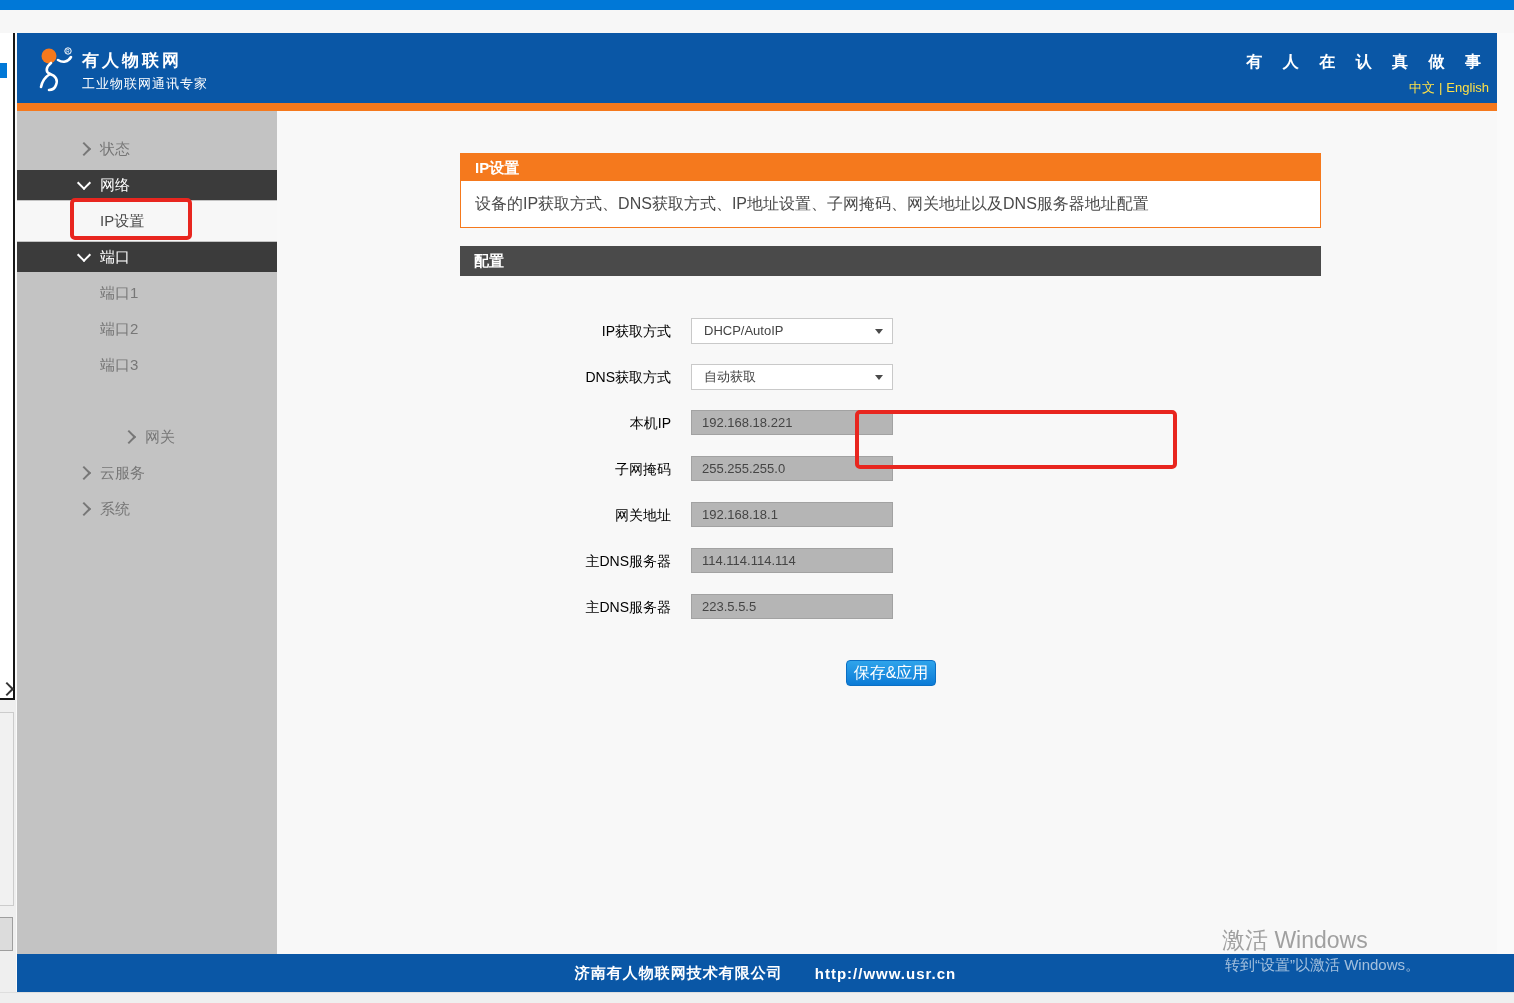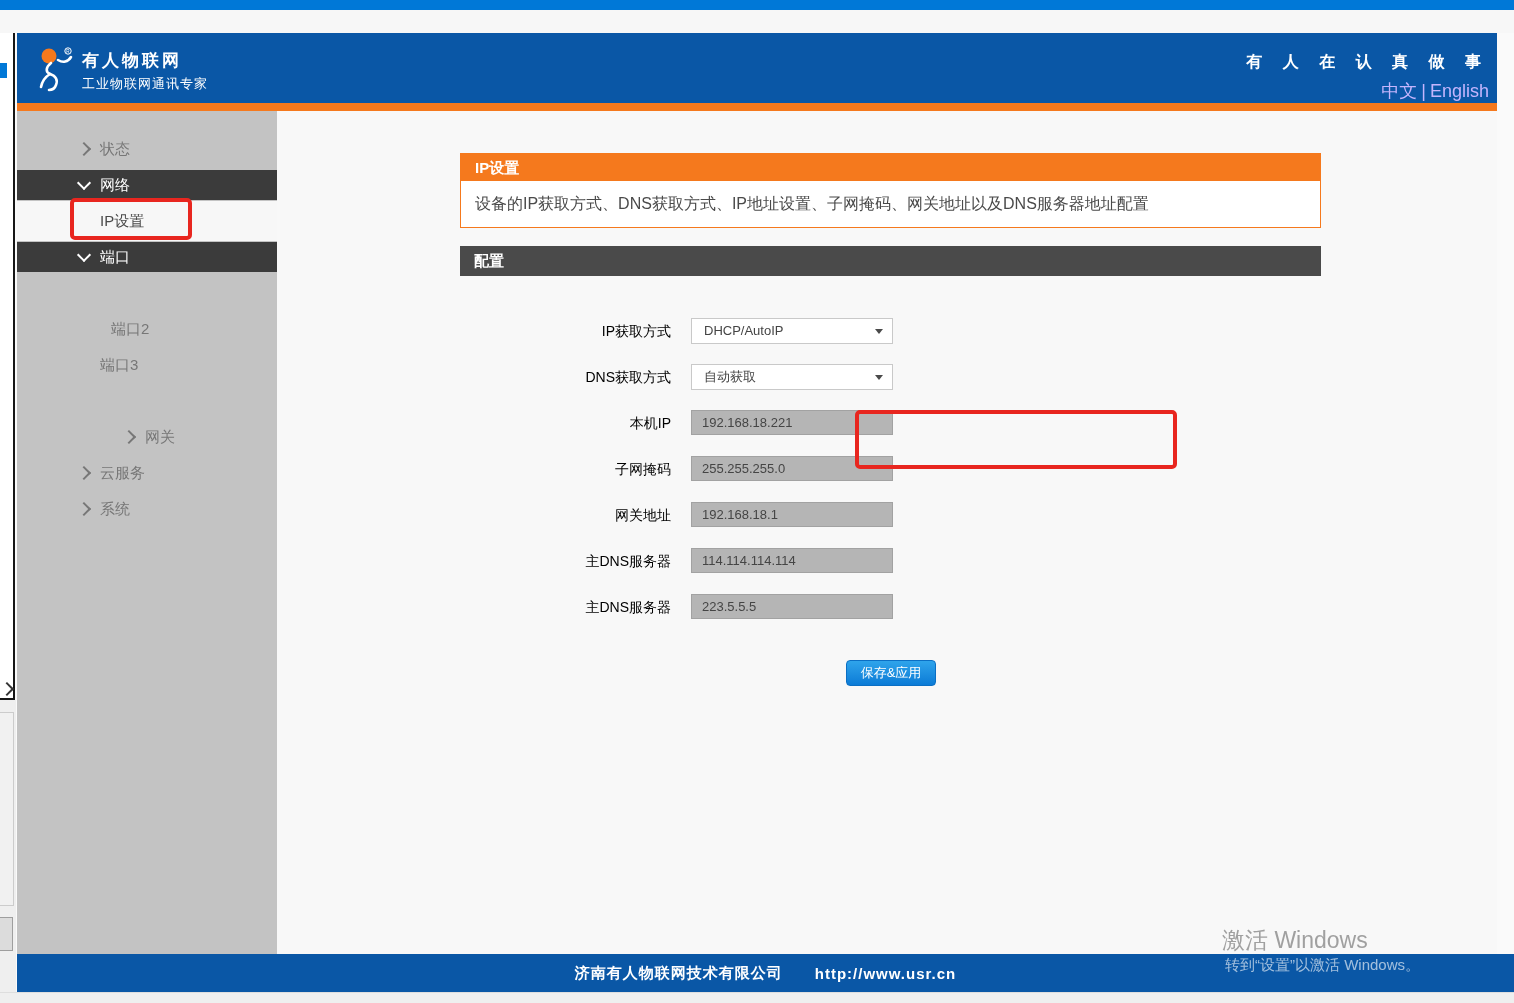--- a/index.html
+++ b/index.html
@@ -15,21 +15,21 @@
   .la-lower{position:absolute;left:0;top:700px;width:16px;height:303px;background:#EFEFEF;}
   .la-panel{position:absolute;left:-2px;top:712px;width:14px;height:192px;background:#F1F1F1;border:1px solid #CCCCCC;}
   .la-box{position:absolute;left:-2px;top:917px;width:13px;height:32px;background:#DCDCDC;border:1px solid #9E9E9E;}
 
   
   .header{position:absolute;left:17px;top:33px;width:1480px;height:70px;background:var(--brand_blue);}
   .logo{position:absolute;left:15px;top:12px;}
   .brand-title{position:absolute;left:65px;top:16px;font-size:17px;font-weight:bold;color:#fff;letter-spacing:3px;}
   .brand-sub{position:absolute;left:65px;top:42px;font-size:13px;color:#fff;letter-spacing:1px;}
   .slogan{position:absolute;right:8px;top:19px;font-size:16px;font-weight:bold;color:#fff;letter-spacing:8px;}
-  .lang{position:absolute;right:8px;top:46px;font-size:18px;color:#c4b5fd;}
+  .lang{position:absolute;right:8px;top:46px;font-size:13px;color:#fde047;}
   .lang span{cursor:pointer;}
   .lang .sep{margin:0 4px;}
   .orange-strip{position:absolute;left:17px;top:103px;width:1480px;height:8px;background:var(--orange);}
 
   
   .sidebar{position:absolute;left:17px;top:111px;width:260px;height:990px;background:var(--sidebar_bg);}
   .s-item{position:absolute;left:0;width:260px;height:36px;cursor:pointer;}
   .s-item .s-label{position:absolute;left:83px;top:0;line-height:36px;font-size:15px;}
   .s-item .chev{position:absolute;left:62px;top:13px;width:8px;height:8px;border-right:2px solid;border-bottom:2px solid;}
   .chev.right{transform:rotate(-45deg);}
@@ -53,21 +53,21 @@
   .panel-head{height:27px;line-height:27px;background:var(--orange);color:#fff;font-size:15px;font-weight:bold;padding-left:14px;}
   .panel-body{height:46px;line-height:46px;font-size:16px;color:#4A4A4A;padding-left:14px;}
   .section-bar{position:absolute;left:183px;top:135px;width:861px;height:30px;line-height:30px;background:var(--dark_bar);color:#fff;font-size:15px;font-weight:bold;padding-left:14px;box-sizing:border-box;}
 
   .f-row{position:absolute;left:183px;width:480px;height:46px;}
   .f-label{position:absolute;left:0;top:0;width:211px;height:46px;line-height:46px;text-align:right;font-size:14px;color:#000000;}
   .f-select{position:absolute;left:231px;top:10px;width:202px;height:26px;background:#fff;border:1px solid #C9C9C9;box-sizing:border-box;cursor:pointer;}
   .f-select-value{position:absolute;left:12px;top:0;line-height:24px;font-size:13px;color:#444;}
   .sel-arrow{position:absolute;right:9px;top:10px;width:0;height:0;border-left:4px solid transparent;border-right:4px solid transparent;border-top:5px solid #4A4A4A;}
   .f-input{position:absolute;left:231px;top:10px;width:202px;height:25px;background:var(--input_disabled_bg);border:1px solid #A2A2A2;box-sizing:border-box;font-size:13px;color:#454545;padding:0 0 0 10px;font-family:inherit;}
-  .save-btn{position:absolute;left:569px;top:549px;width:90px;height:26px;background:linear-gradient(var(--button_top),var(--button_bottom));border:1px solid #0B6FC4;border-radius:4px;color:#fff;font-size:13px;text-align:center;line-height:24px;cursor:pointer;box-sizing:border-box;}
+  .save-btn{position:absolute;left:569px;top:549px;width:90px;height:26px;background:linear-gradient(var(--button_top),var(--button_bottom));border:1px solid #0B6FC4;border-radius:4px;color:#fff;font-size:16px;text-align:center;line-height:24px;cursor:pointer;box-sizing:border-box;}
 
   
   .footer{position:absolute;left:17px;top:954px;width:1497px;height:38px;background:var(--brand_blue);display:flex;align-items:center;justify-content:center;gap:32px;color:#fff;font-size:15px;font-weight:600;letter-spacing:1px;}
   .footer .url{cursor:pointer;}
   .bottom-strip{position:absolute;left:0;top:992px;width:1514px;height:11px;background:#EFEFEF;border-top:1px solid #DEDEDE;box-sizing:border-box;}
 
   
   .wm1{position:absolute;left:1222px;top:925px;font-size:23px;color:#A0A0A0;z-index:40;}
   .wm2{position:absolute;left:1225px;top:956px;font-size:15px;color:rgba(255,255,255,0.62);z-index:40;}
 </style>
@@ -118,21 +118,24 @@
         <span class="chev down"></span>
         <span class="s-label">网络</span>
       </div>
       <div class="s-item selected" style="top: 90px;">
         <span class="s-label">IP设置</span>
       </div>
       <div class="s-item dark" style="top: 131px;">
         <span class="chev down"></span>
         <span class="s-label">端口</span>
       </div>
-      <div class="s-item plain" style="top: 200px; margin-left: 11px;">
+      <div class="s-item plain" style="top: 164px;">
+        <span class="s-label">端口1</span>
+      </div>
+      <div class="s-item plain" style="top: 200px;">
         <span class="s-label">端口2</span>
       </div>
       <div class="s-item plain" style="top: 236px;">
         <span class="s-label">端口3</span>
       </div>
       <div class="s-item plain" style="top: 308px; margin-left: 45px;">
         <span class="chev right"></span>
         <span class="s-label">网关</span>
       </div>
       <div class="s-item plain" style="top: 344px;">

